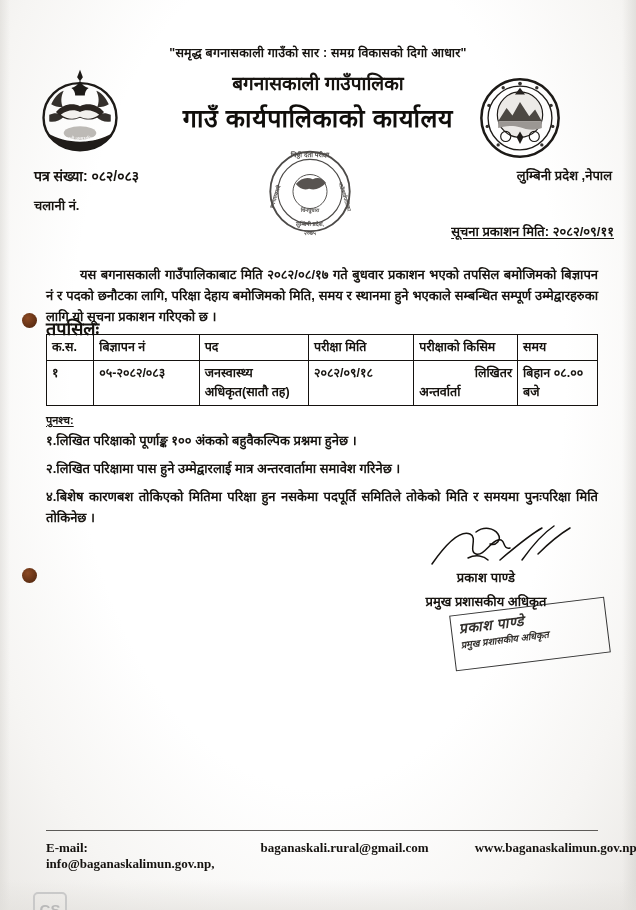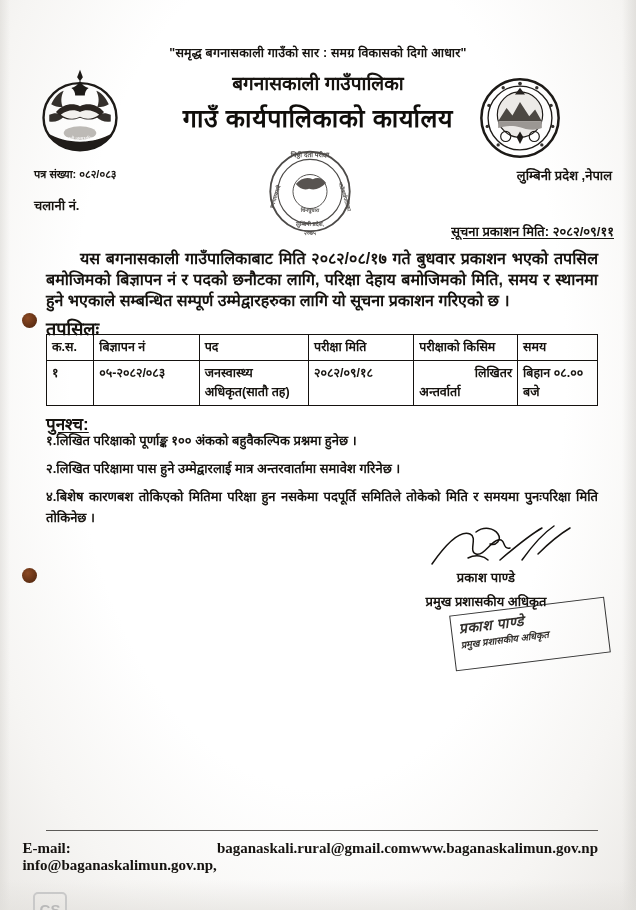--- a/index.html
+++ b/index.html
@@ -107,21 +107,21 @@
     left: 258px;
     top: 142px;
     opacity: .78;
   }
 
   
   .letter-no {
     position: absolute;
     left: 34px;
     top: 166px;
-    font-size: 11px;
+    font-size: 14px;
     font-weight: bold;
   }
   .chalani {
     position: absolute;
     left: 34px;
     top: 188px;
     font-size: 13px;
     font-weight: bold;
     margin-top: 8px;
   }
@@ -140,23 +140,23 @@
     font-size: 13px;
     font-weight: bold;
     text-decoration: underline;
     text-underline-offset: 2px;
   }
 
   
   .body-para {
     position: absolute;
     left: 46px;
-    top: 248px;
+    top: 264px;
     width: 552px;
-    font-size: 16px;
+    font-size: 13px;
     font-weight: bold;
     line-height: 21px;
     text-align: justify;
     text-indent: 34px;
   }
 
   .tapasil-label {
     position: absolute;
     left: 46px;
     top: 316px;
@@ -193,21 +193,21 @@
     display: flex;
     justify-content: flex-end;
     gap: 0;
   }
 
   
   .punasch {
     position: absolute;
     left: 46px;
     top: 412px;
-    font-size: 17px;
+    font-size: 11px;
     font-weight: bold;
     text-decoration: underline;
     text-underline-offset: 2px;
   }
   .notes {
     position: absolute;
     left: 46px;
     top: 430px;
     width: 552px;
     font-size: 13px;
@@ -277,26 +277,27 @@
     width: 552px;
     border-top: 1.2px solid #2a2724;
     opacity: .75;
   }
   .footer {
     position: absolute;
     left: 46px;
     top: 840px;
     width: 552px;
     display: flex;
-    justify-content: flex-end;
+    justify-content: space-between;
     align-items: baseline;
-    font-size: 15px;
+    font-size: 13px;
     font-weight: bold;
     font-family: "Liberation Serif", serif;
     color: #15120f;
+    gap: 46px;
   }
 
   
   .punch {
     position: absolute;
     width: 15px;
     height: 15px;
     border-radius: 50%;
     background: radial-gradient(circle at 38% 34%, #8c4a24, #5e2e13 70%, #3f1e0c);
     left: 22px;

